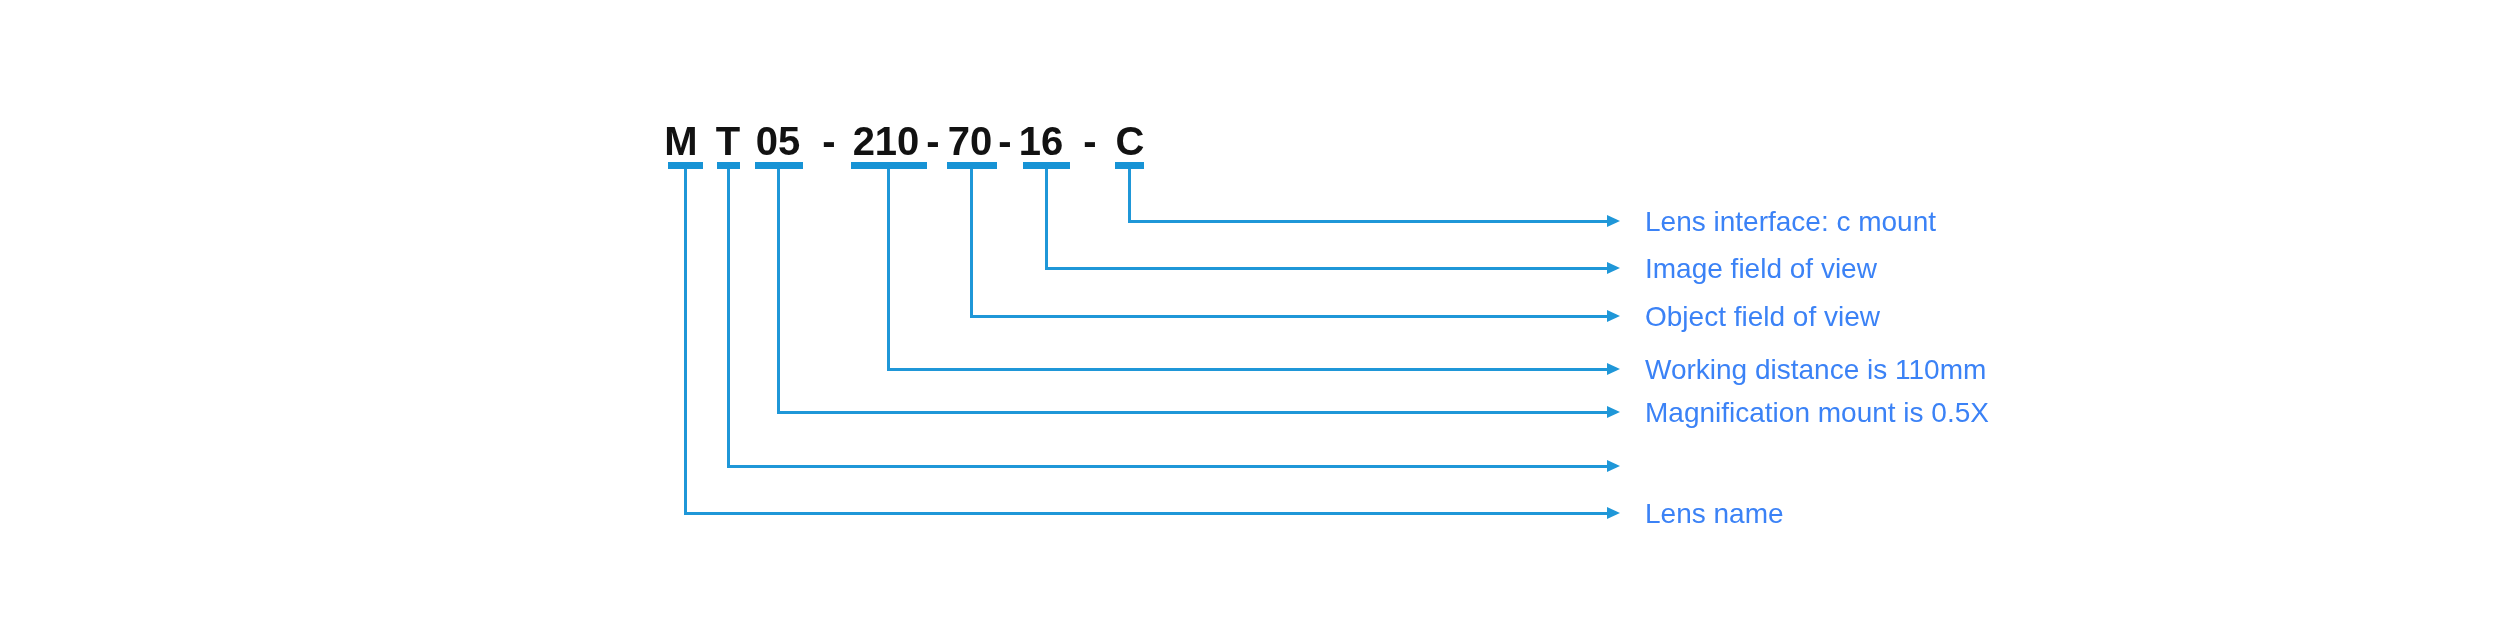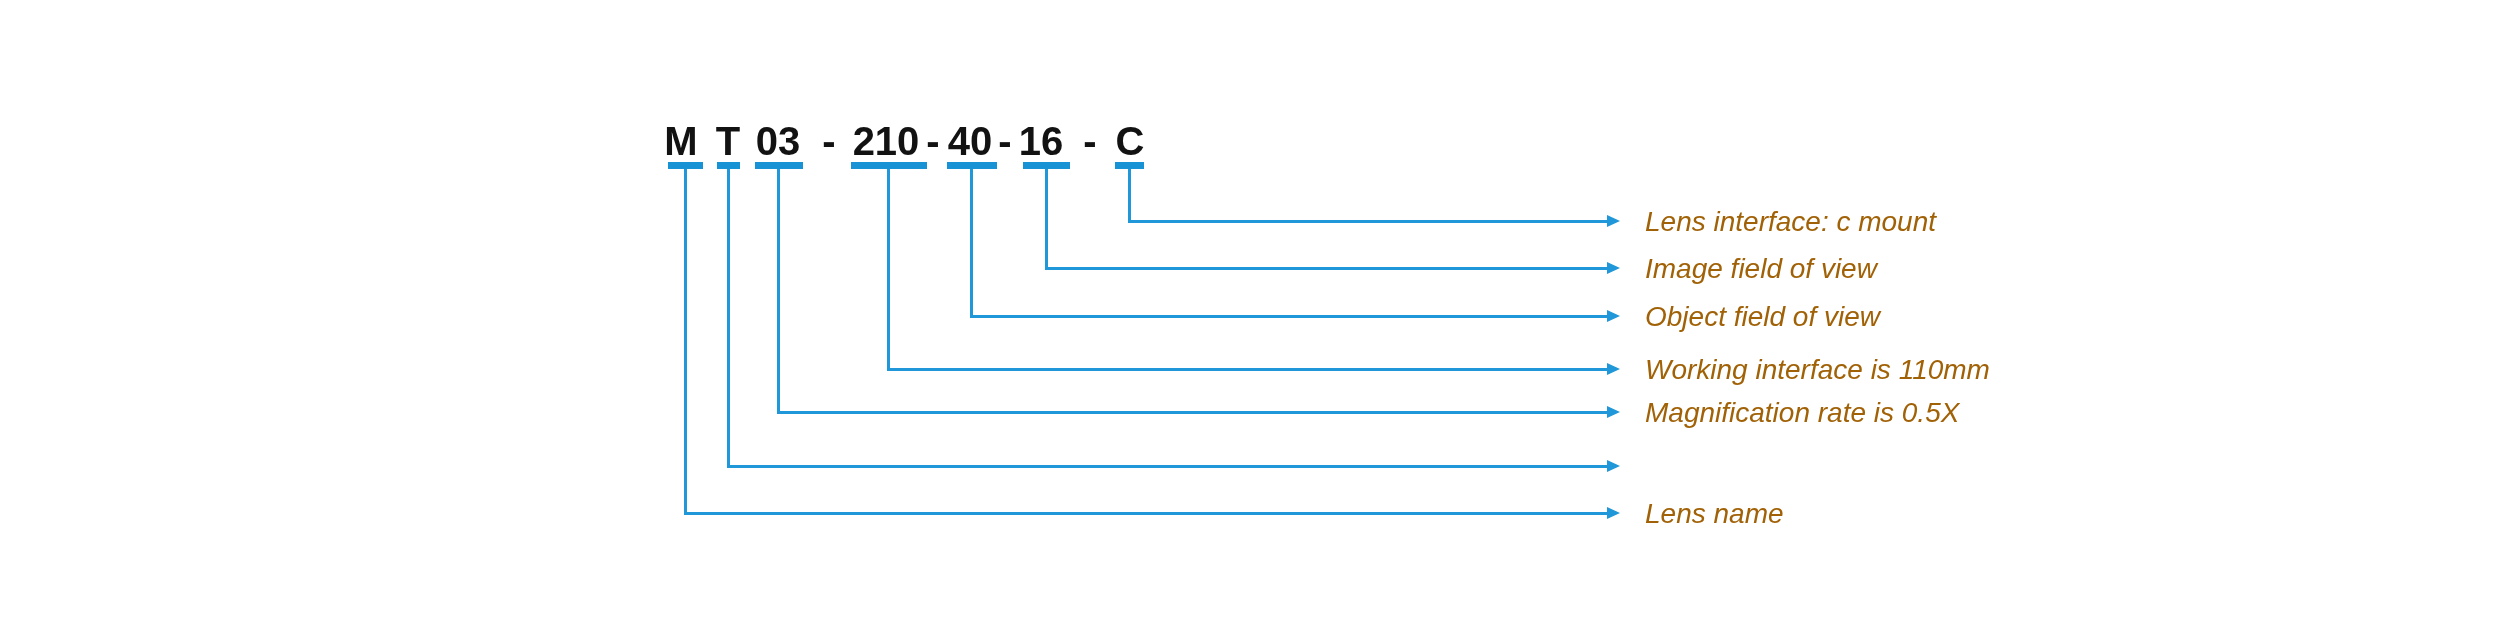--- a/index.html
+++ b/index.html
@@ -51,38 +51,37 @@
     border-left: 13px solid #1f97d8;
     border-top: 6px solid transparent;
     border-bottom: 6px solid transparent;
   }
   
   .lbl {
     position: absolute;
     left: 1645px;
     font-size: 28px;
     line-height: 34px;
-    color: #a16207;
+    color: #3b82f6;
     white-space: nowrap;
-    font-style: italic;
   }
 </style>
 </head>
 <body>
 
 <div class="canvas">
 
   <div>
     <span class="seg" style="left:681px">M</span>
     <span class="seg" style="left:728px">T</span>
-    <span class="seg" style="left:778px">03</span>
+    <span class="seg" style="left:778px">05</span>
     <span class="seg" style="left:829px">-</span>
     <span class="seg" style="left:886px">210</span>
     <span class="seg" style="left:933px">-</span>
-    <span class="seg" style="left:970px">40</span>
+    <span class="seg" style="left:970px">70</span>
     <span class="seg" style="left:1005px">-</span>
     <span class="seg" style="left:1041px">16</span>
     <span class="seg" style="left:1090px">-</span>
     <span class="seg" style="left:1130px">C</span>
   </div>
 
   <div class="bar" style="left:668px;  width:35px"></div>
   <div class="bar" style="left:717px;  width:23px"></div>
   <div class="bar" style="left:755px;  width:48px"></div>
   <div class="bar" style="left:851px;  width:76px"></div>
@@ -114,17 +113,17 @@
   <div class="hline" style="left:727px; top:465px; width:881px"></div>
   <div class="arrow" style="left:1607px; top:460px"></div>
 
   <div class="vline" style="left:684px; top:169px; height:345px"></div>
   <div class="hline" style="left:684px; top:512px; width:924px"></div>
   <div class="arrow" style="left:1607px; top:507px"></div>
 
   <div class="lbl" style="top:205px">Lens interface: c mount</div>
   <div class="lbl" style="top:300px">Object field of view</div>
   <div class="lbl" style="top:252px">Image field of view</div>
-  <div class="lbl" style="top:353px">Working interface is 110mm</div>
-  <div class="lbl" style="top:396px">Magnification rate is 0.5X</div>
+  <div class="lbl" style="top:353px">Working distance is 110mm</div>
+  <div class="lbl" style="top:396px">Magnification mount is 0.5X</div>
   <div class="lbl" style="top:497px">Lens name</div>
 
 </div>
 
 </body></html>

